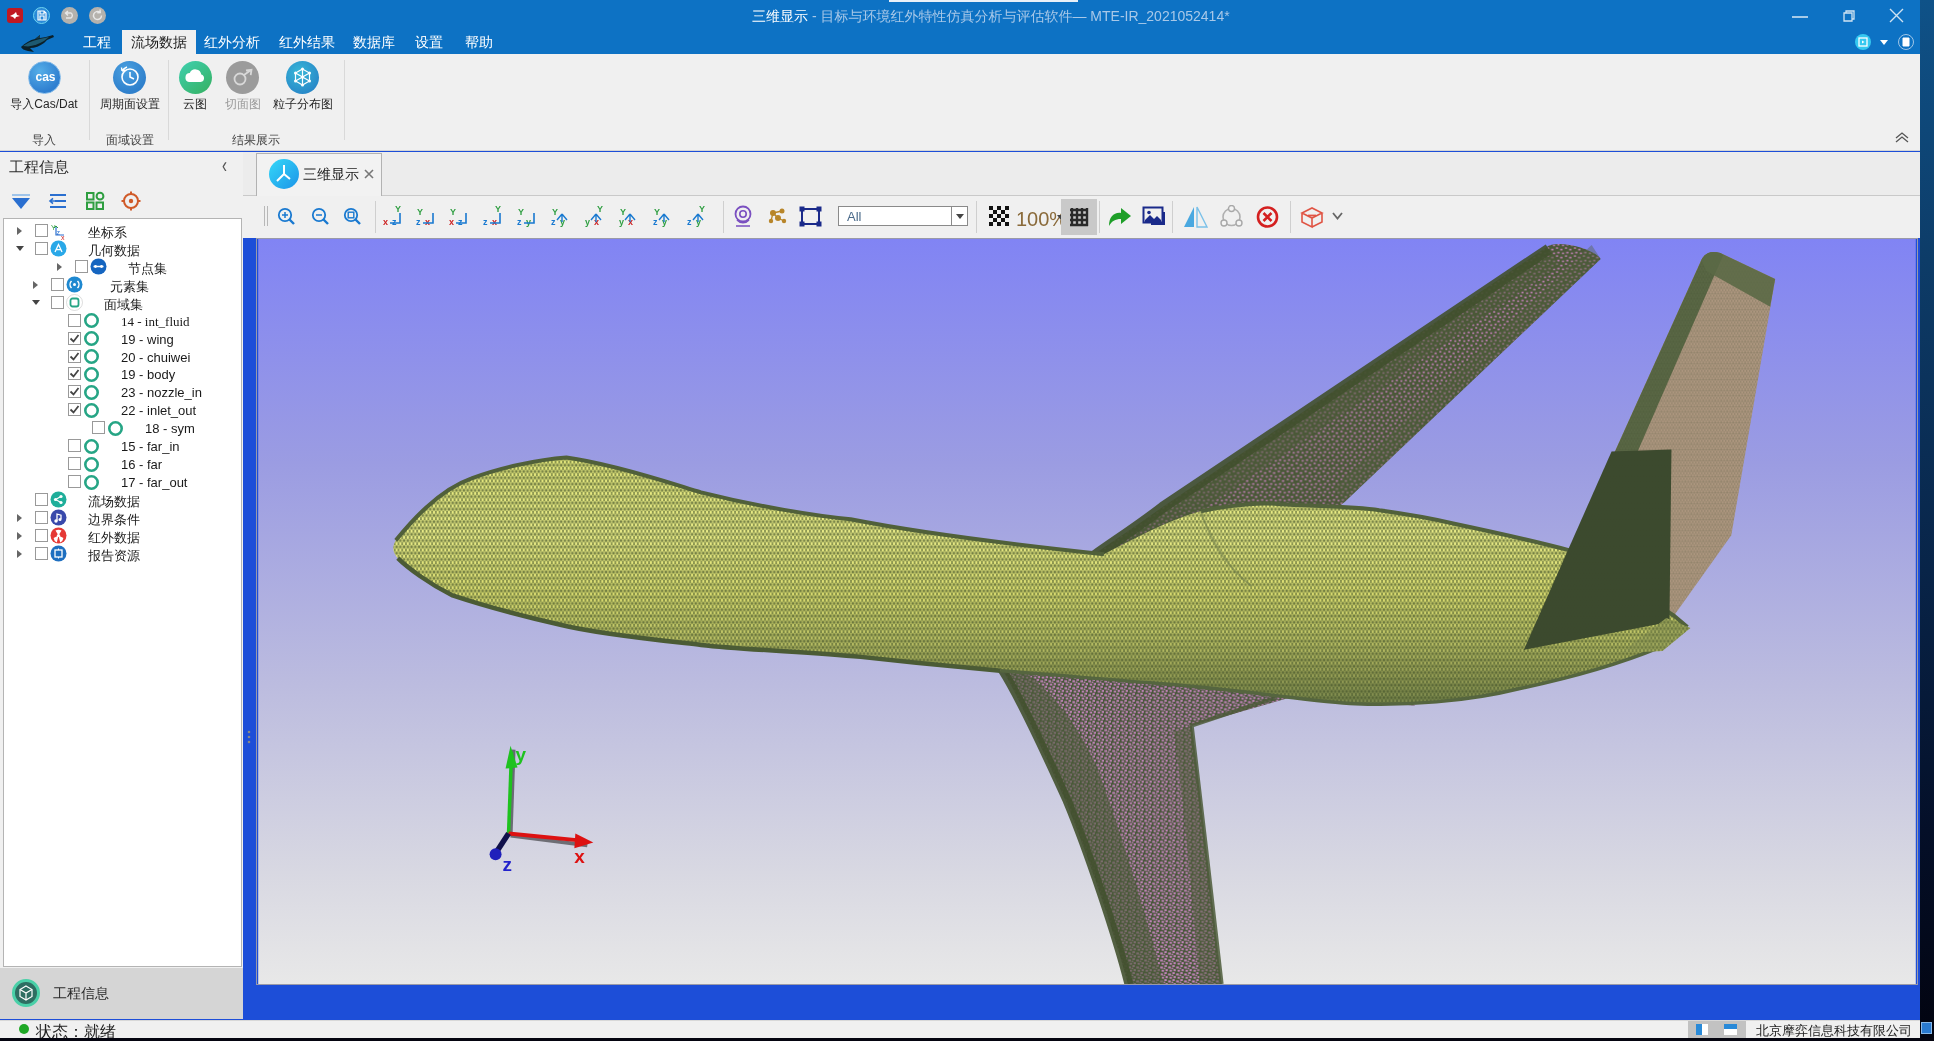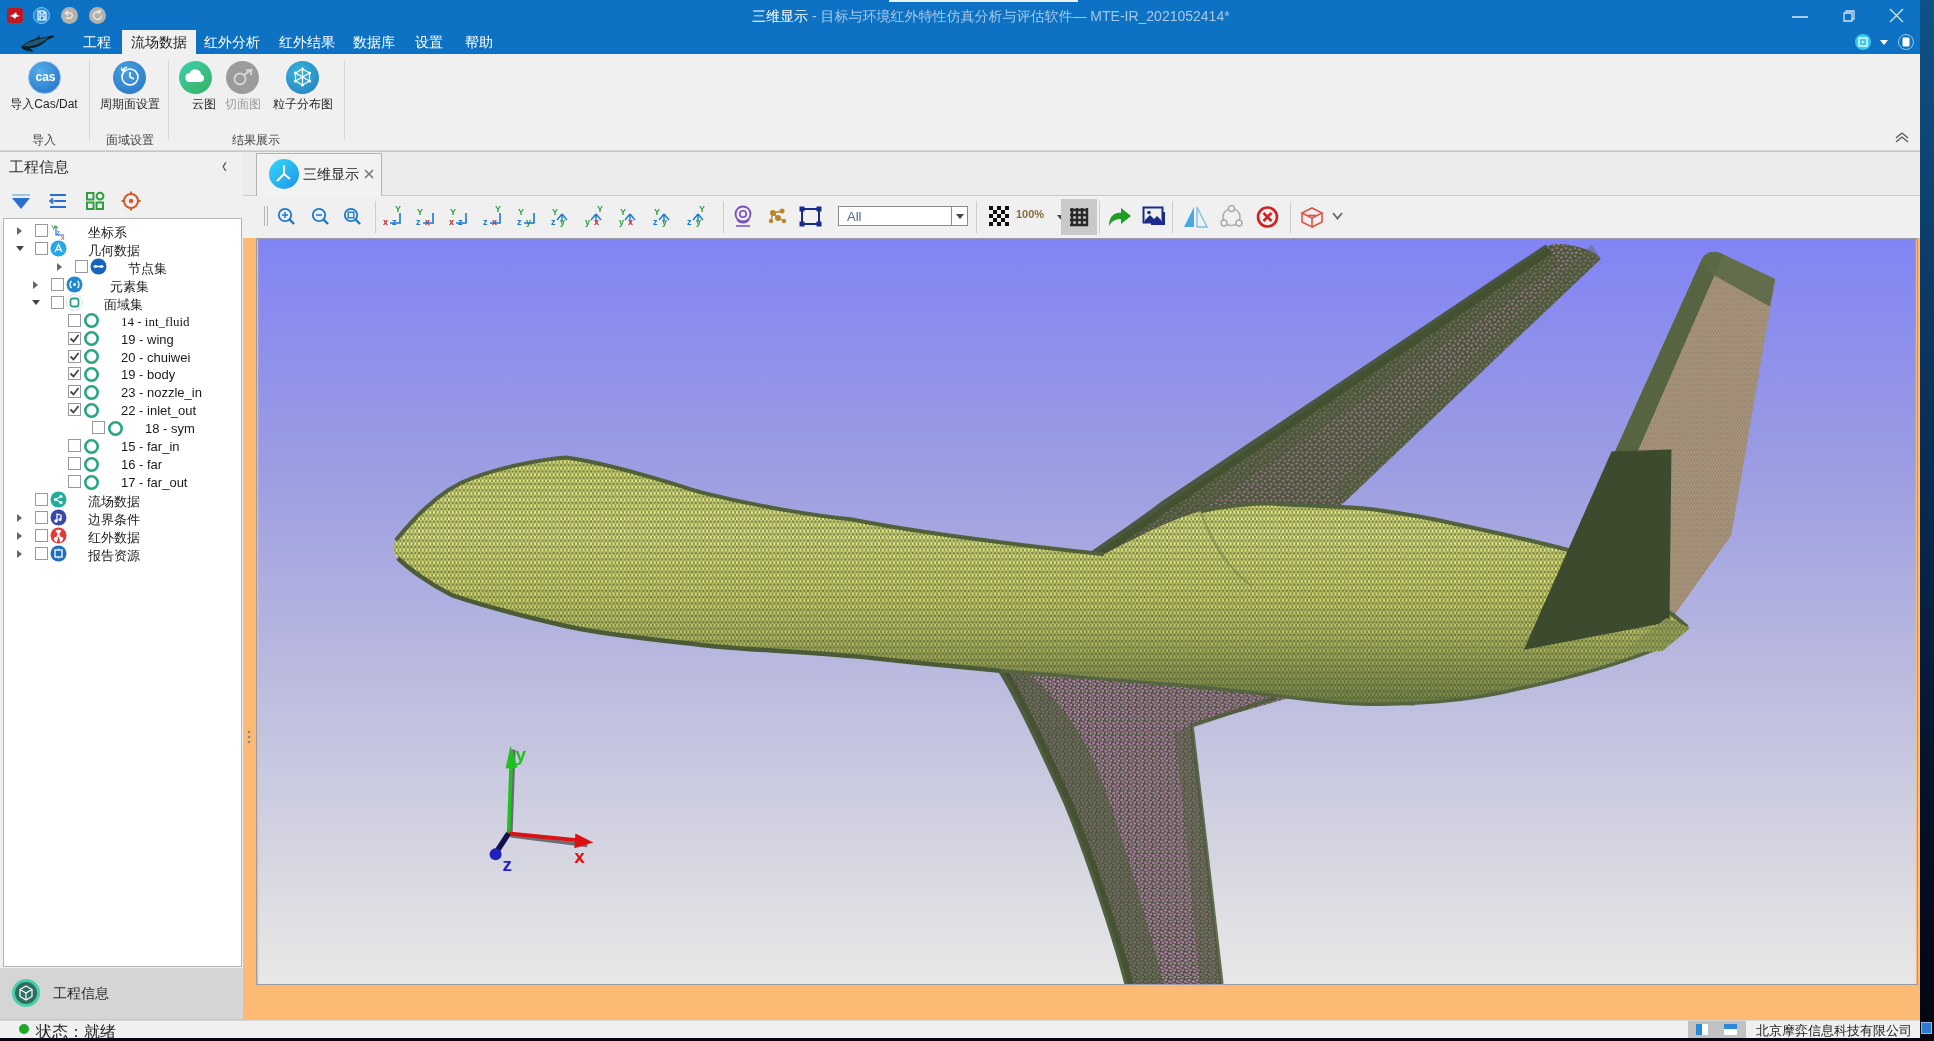--- a/index.html
+++ b/index.html
@@ -1,18 +1,18 @@
 <!DOCTYPE html>
 <html><head>
 <meta charset="utf-8">
 <style>
 *{margin:0;padding:0;box-sizing:border-box;}
 html,body{width:1934px;height:1041px;overflow:hidden;background:#06060e;font-family:"Liberation Sans",sans-serif;}
 .abs{position:absolute;}
-#win{position:absolute;left:0;top:0;width:1920px;height:1038px;background:#fdba74;}
+#win{position:absolute;left:0;top:0;width:1920px;height:1038px;background:#1d4ed8;}
 #titlebar{position:absolute;left:0;top:0;width:1920px;height:30px;background:#0d72c4;}
 #menurow{position:absolute;left:0;top:30px;width:1920px;height:24px;background:#0d72c4;}
 #ribbon{position:absolute;left:0;top:54px;width:1920px;height:97px;background:#f0f0f0;border-bottom:1px solid #d5d5d5;}
 .mtab{position:absolute;top:0;height:24px;line-height:24px;color:#fff;font-size:14px;text-align:center;}
 .rlabel{position:absolute;top:42px;width:120px;text-align:center;font-size:12px;color:#262626;}
 .rgroup{position:absolute;top:78px;width:100px;text-align:center;font-size:12px;color:#444;}
 .rsep{position:absolute;top:6px;height:80px;width:1px;background:#d9d9d9;}
 #leftpanel{position:absolute;left:0;top:152px;width:243px;height:816px;background:#f0f0f0;}
 #tree{position:absolute;left:3px;top:66px;width:239px;height:749px;background:#fff;border:1px solid #b4b4b4;overflow:hidden;}
 .trow{position:absolute;left:8px;width:219px;height:18px;font-size:13px;color:#1a1a1a;}
@@ -112,21 +112,21 @@
         </svg>
     </div>
     <div class="rlabel" style="left:70px;">周期面设置</div>
     <div class="rgroup" style="left:80px;">面域设置</div>
     <div class="rsep" style="left:168px;"></div>
     <div class="circbtn" style="left:179px;top:7px;width:33px;height:33px;background:linear-gradient(140deg,#3fd0b0,#35b060);">
       <svg width="33" height="33" viewBox="0 0 33 33">
           <path d="M10 21 a4.5 4.5 0 0 1 .8-8.9 a6 6 0 0 1 11.5 1.5 a3.8 3.8 0 0 1 -.5 7.4 z" fill="#fff"></path>
         </svg>
     </div>
-    <div class="rlabel" style="left:135px;margin-left:9px;">云图</div>
+    <div class="rlabel" style="left:135px;">云图</div>
     <div class="circbtn" style="left:226px;top:7px;width:33px;height:33px;background:#9b9b9b;">
       <svg width="33" height="33" viewBox="0 0 33 33">
           <circle cx="14" cy="18" r="5.5" fill="none" stroke="#d8d8d8" stroke-width="1.8"></circle>
           <path d="M18 14 L25 9 M20 9.5 l5.5-.8 -.8 5.5" fill="none" stroke="#d8d8d8" stroke-width="1.8"></path>
         </svg>
     </div>
     <div class="rlabel" style="left:183px;color:#9a9a9a;">切面图</div>
     <div class="circbtn" style="left:286px;top:7px;width:33px;height:33px;background:radial-gradient(circle at 40% 35%,#38b8d8,#2888c8 75%);">
       <svg width="33" height="33" viewBox="0 0 33 33">
           <g fill="none" stroke="#fff" stroke-width="1.2">
@@ -542,21 +542,21 @@
         <rect x="12" y="4" width="4" height="4" fill="#111"></rect>
         <rect x="0" y="8" width="4" height="4" fill="#111"></rect>
         <rect x="8" y="8" width="4" height="4" fill="#111"></rect>
         <rect x="16" y="8" width="4" height="4" fill="#111"></rect>
         <rect x="4" y="12" width="4" height="4" fill="#111"></rect>
         <rect x="12" y="12" width="4" height="4" fill="#111"></rect>
         <rect x="0" y="16" width="4" height="4" fill="#111"></rect>
         <rect x="8" y="16" width="4" height="4" fill="#111"></rect>
         <rect x="16" y="16" width="4" height="4" fill="#111"></rect>
       </svg>
-<div class="abs" style="left:773px;top:12px;font-size:11px;color:#8a6a3a;font-weight:bold;">100%</div>
+<div class="abs" style="left:773px;top:12px;font-size:20px;color:#8a6a3a;">100%</div>
 <svg class="abs" style="left:812px;top:17px;" width="11" height="8">
         <path d="M2 2 L5.5 6.5 L9 2 Z" fill="#444"></path>
       </svg>
 <div class="abs" style="left:818px;top:3px;width:36px;height:36px;background:#c9c9c9;">
         <svg style="position:absolute;left:7px;top:7px;" width="22" height="22">
           <path d="M4 2 V20 M2 4 H20" stroke="#2a2a2a" stroke-width="2.4"></path>
           <path d="M9 2 V20 M2 9 H20" stroke="#2a2a2a" stroke-width="2.4"></path>
           <path d="M14 2 V20 M2 14 H20" stroke="#2a2a2a" stroke-width="2.4"></path>
           <path d="M19 2 V20 M2 19 H20" stroke="#2a2a2a" stroke-width="2.4"></path>
         </svg>

